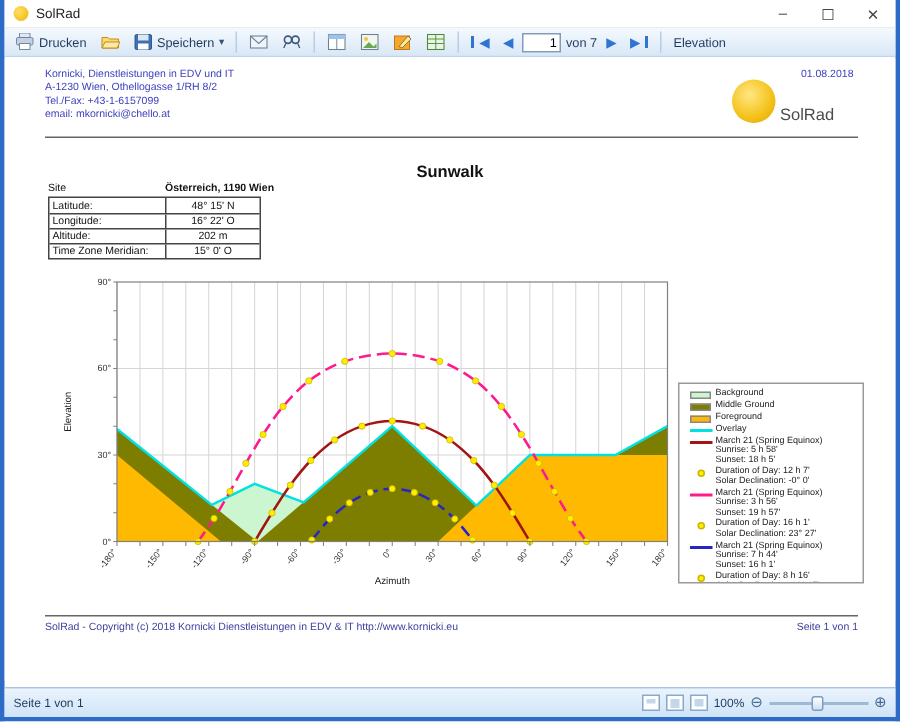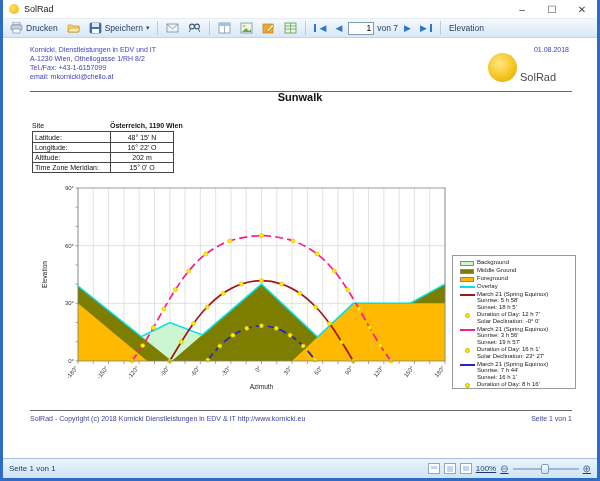--- a/index.html
+++ b/index.html
@@ -28,21 +28,21 @@
   .nav-arrow { color:#2f74d0; font-size:9px; line-height:12px; }
   .nav-bar { display:inline-block; width:2px; height:8px; background:#2f74d0; vertical-align:middle; }
   
   .page { position:absolute; left:0; right:0; top:39px; bottom:24px; background:#ffffff; overflow:hidden; }
   .company { position:absolute; left:27px; top:6px; font-size:7px; line-height:9px; color:#3c3fbe; }
   .report-date { position:absolute; right:28px; top:7px; font-size:7px; color:#3c3fbe; }
   .logo-circle { position:absolute; left:485px; top:14px; width:29px; height:29px; border-radius:50%;
                  background:radial-gradient(circle at 40% 35%, #ffe783, #f3c118 60%, #dca60a); }
   .logo-text { position:absolute; left:517px; top:32px; font-size:11px; color:#4a4a4a; }
   .rule { position:absolute; left:27px; right:25px; height:1px; background:#666; }
-  .report-title { position:absolute; left:0; right:0; top:52px; text-align:center;
+  .report-title { position:absolute; left:0; right:0; top:70px; text-align:center;
                   font-size:11px; font-weight:bold; color:#111; }
   
   .site-table { position:absolute; left:29px; top:80px; font-size:7px; color:#111; }
   .site-header { display:flex; height:12px; align-items:center; }
   .site-header .lab { width:78px; }
   .site-header .val { width:64px; text-align:center; font-weight:bold; white-space:nowrap; }
   .site-grid { border:1px solid #444; }
   .site-row { display:flex; height:10px; align-items:center; border-top:1px solid #444; }
   .site-row:first-child { border-top:none; }
   .site-row .lab { width:78px; padding-left:2px; border-right:1px solid #444; height:100%;
@@ -60,21 +60,21 @@
   .leg-line { width:15px; height:2px; margin-top:1px; }
   .leg-dot { width:5px; height:5px; border-radius:50%; }
   
   .footer-rule { top:371px; }
   .footer-left { position:absolute; left:27px; top:376px; font-size:7px; color:#3f3f9d; }
   .footer-right { position:absolute; right:25px; top:376px; font-size:7px; color:#3f3f9d; }
   
   .statusbar { position:absolute; left:0; right:0; bottom:0; height:20px;
                background:linear-gradient(#eaf4fd,#cfe4f7); border-top:1px solid #a6c4e2;
                display:flex; align-items:center; font-size:8px; color:#1e3a5f; padding:0 6px; }
-  .sb-right { margin-left:auto; display:flex; align-items:center; gap:4px;text-decoration:underline; }
+  .sb-right { margin-left:auto; display:flex; align-items:center; gap:4px; }
   .sb-view-icon { width:12px; height:11px; border:1px solid #8aa8c8; background:#fff; position:relative; }
   .sb-view-icon i { position:absolute; left:2px; right:2px; top:2px; height:3px; background:#c3d7ec; }
   .sb-zoom-track { width:66px; height:2px; background:#9fb9d4; position:relative; }
   .sb-zoom-handle { position:absolute; left:28px; top:-4px; width:8px; height:10px;
                     background:linear-gradient(#fdfefe,#cfe0f0); border:1px solid #7e9cc0; border-radius:2px; }
   .zoom-sign { font-size:10px; color:#466a92; line-height:10px; }
   svg text { font-family:"Liberation Sans", sans-serif; }
 </style>
 </head>
 <body>

